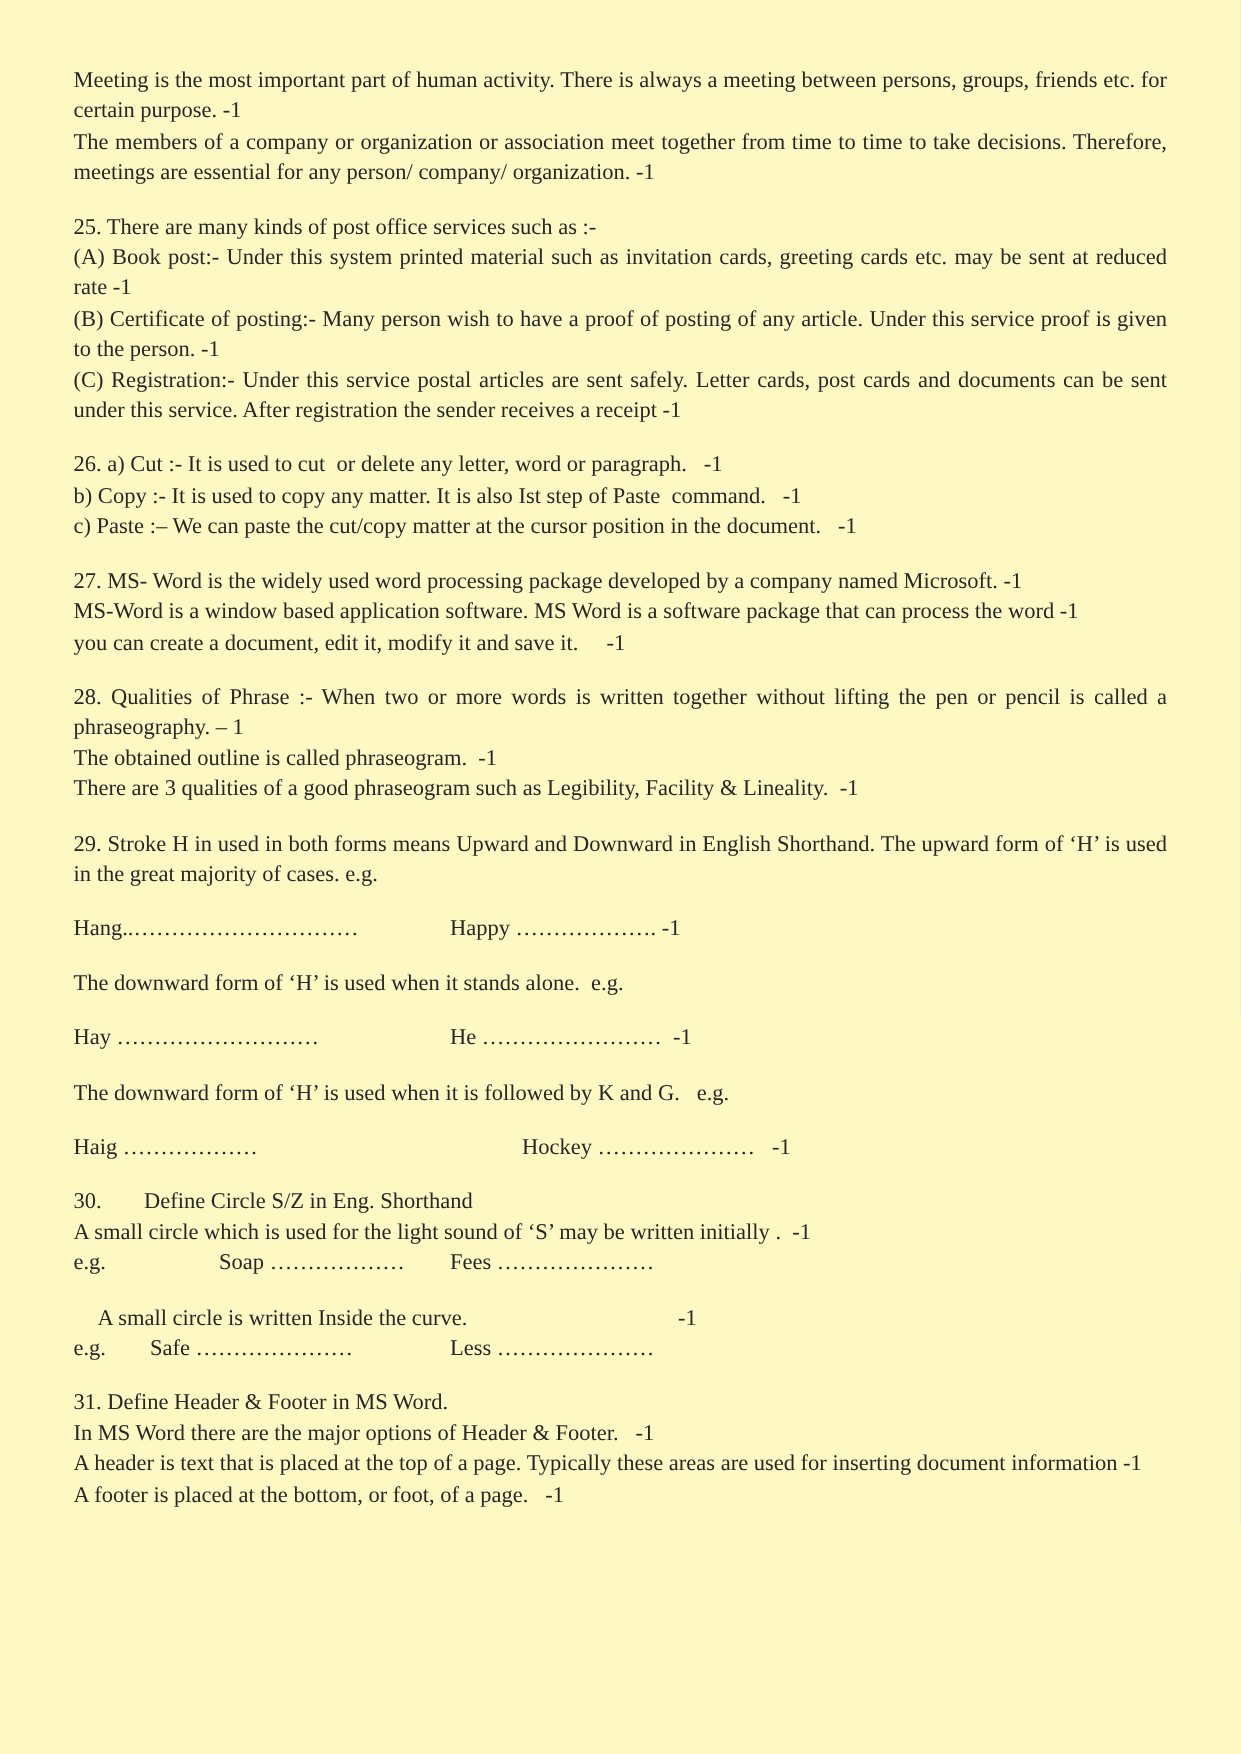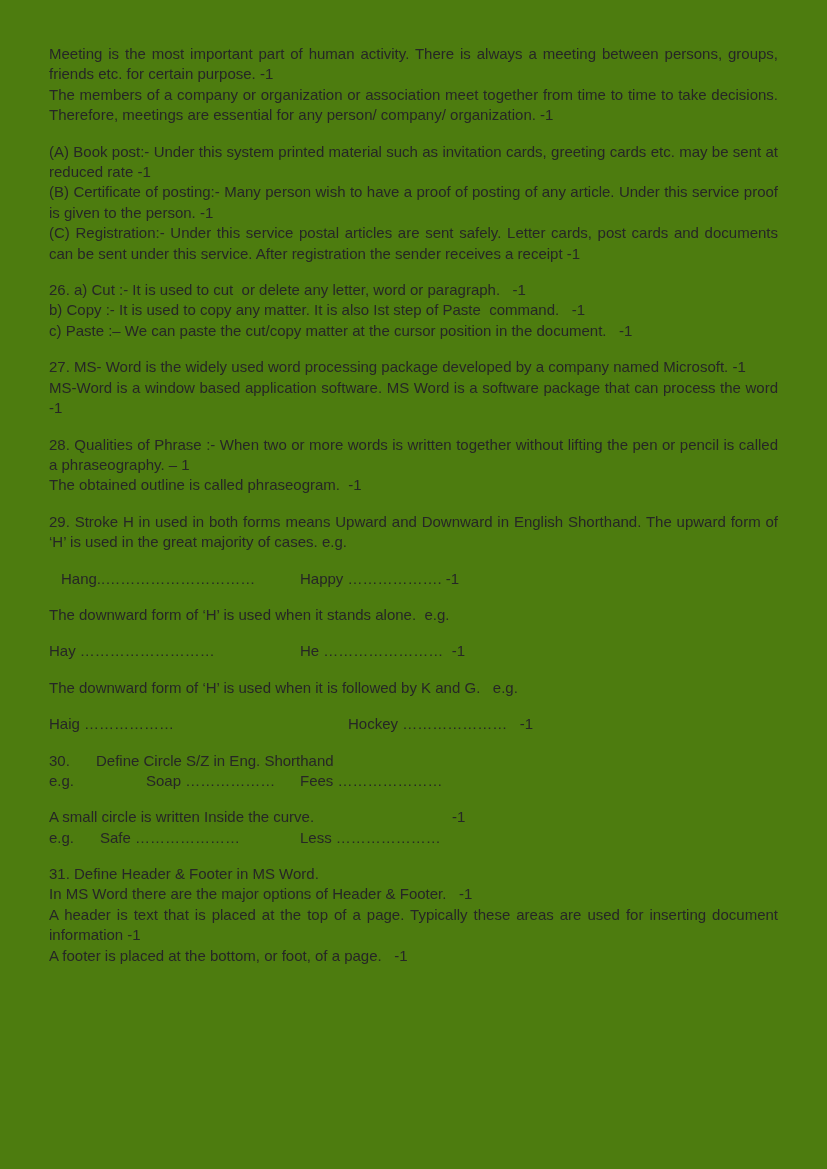--- a/index.html
+++ b/index.html
@@ -5,23 +5,23 @@
   html, body {
     margin: 0;
     padding: 0;
     background: #e8e8e8;
   }
   .page {
     position: relative;
     width: 827px;
     height: 1169px;
     margin: 0 auto;
-    background: #4d7c0f;
+    background: #fef9c3;
     overflow: hidden;
-    font-family: Liberation Sans, sans-serif;
+    font-family: Liberation Serif, serif;
     color: #262626;
   }
   .content {
     position: absolute;
     left: 49px;
     top: 44px;
     width: 729px;
     font-size: 15px;
     line-height: 20.4px;
   }
@@ -48,38 +48,41 @@
   }
 </style>
 </head>
 <body>
 
 <div class="page">
   <div class="content" id="doc-content">
       <p class="para justify">Meeting is the most important part of human activity. There is always a meeting between persons, groups, friends etc. for certain purpose.  -1</p>
       <p class="para justify">The members of a company or organization or association meet together from time to time to take decisions.  Therefore, meetings are essential for any person/ company/ organization.  -1</p>
       <div class="gap"></div>
+      <p class="para">25. There are many kinds of post office services such as :-</p>
       <p class="para justify">(A) Book post:- Under this system printed material such as invitation cards, greeting cards etc. may be sent at reduced rate -1</p>
       <p class="para justify">(B) Certificate of posting:- Many person wish to have a proof of posting of any article. Under this service proof is given to the person. -1</p>
       <p class="para justify">(C) Registration:- Under this service postal articles are sent safely. Letter cards, post cards and documents can be sent under this service. After registration the sender receives a receipt   -1</p>
       <div class="gap"></div>
       <p class="para">26. a) Cut :- It is used to cut  or delete any letter, word or paragraph.   -1</p>
       <p class="para">b) Copy :- It is used to copy any matter. It is also Ist step of Paste  command.   -1</p>
       <p class="para">c) Paste :– We can paste the cut/copy matter at the cursor position in the document.   -1</p>
       <div class="gap"></div>
       <p class="para justify">27. MS- Word is the widely used word processing package developed by a company named Microsoft.   -1</p>
       <p class="para justify">MS-Word is a window based application software. MS Word is a software package that can process the word   -1</p>
+      <p class="para">you can create a document, edit it, modify it and save it.     -1</p>
       <div class="gap"></div>
       <p class="para justify">28. Qualities of Phrase :- When two or more words is written together without lifting the pen or pencil is called a phraseography.   – 1</p>
       <p class="para">The obtained outline is called phraseogram.  -1</p>
+      <p class="para">There are 3 qualities of a good phraseogram such as Legibility, Facility &amp; Lineality.  -1</p>
       <div class="gap"></div>
       <p class="para justify">29. Stroke H in used in both forms means Upward and Downward in English Shorthand. The upward form of ‘H’ is used in the great majority of cases.   e.g.</p>
       <div class="gap"></div>
       <p class="cols">
-        <span class="seg" style="left: 12px;">Hang..…………………………</span>
+        <span class="seg" style="left: 0px;">Hang..…………………………</span>
         <span class="seg" style="left: 251px;">Happy ………………. -1</span>
       </p>
       <div class="gap"></div>
       <p class="para">The downward form of ‘H’ is used when it stands alone.  e.g.</p>
       <div class="gap"></div>
       <p class="cols">
         <span class="seg" style="left: 0px;">Hay ………………………</span>
         <span class="seg" style="left: 251px; text-align: center;">He ……………………  -1</span>
       </p>
       <div class="gap"></div>
@@ -87,28 +90,29 @@
       <div class="gap"></div>
       <p class="cols">
         <span class="seg" style="left: 0px;">Haig ………………</span>
         <span class="seg" style="left: 251px; margin-left: 48px;">Hockey …………………   -1</span>
       </p>
       <div class="gap"></div>
       <p class="cols">
         <span class="seg" style="left: 0px; text-align: center;">30.</span>
         <span class="seg" style="left: 47px;">Define Circle S/Z in Eng. Shorthand</span>
       </p>
+      <p class="para">A small circle which is used for the light sound of ‘S’ may be written initially .  -1</p>
       <p class="cols">
         <span class="seg" style="left: 0px;">e.g.</span>
         <span class="seg" style="left: 51px; margin-left: 46px;">Soap ………………</span>
         <span class="seg" style="left: 251px;">Fees …………………</span>
       </p>
       <div class="gap"></div>
       <p class="cols">
-        <span class="seg" style="left: 0px;">A small circle is written Inside the curve.</span>
+        <span class="seg" style="left: 16px;">A small circle is written Inside the curve.</span>
         <span class="seg" style="left: 403px;">-1</span>
       </p>
       <p class="cols">
         <span class="seg" style="left: 0px;">e.g.</span>
         <span class="seg" style="left: 51px;">Safe …………………</span>
         <span class="seg" style="left: 251px;">Less …………………</span>
       </p>
       <div class="gap"></div>
       <p class="para">31. Define Header &amp; Footer in MS Word.</p>
       <p class="para">In MS Word there are the major options of Header &amp; Footer.   -1</p>

